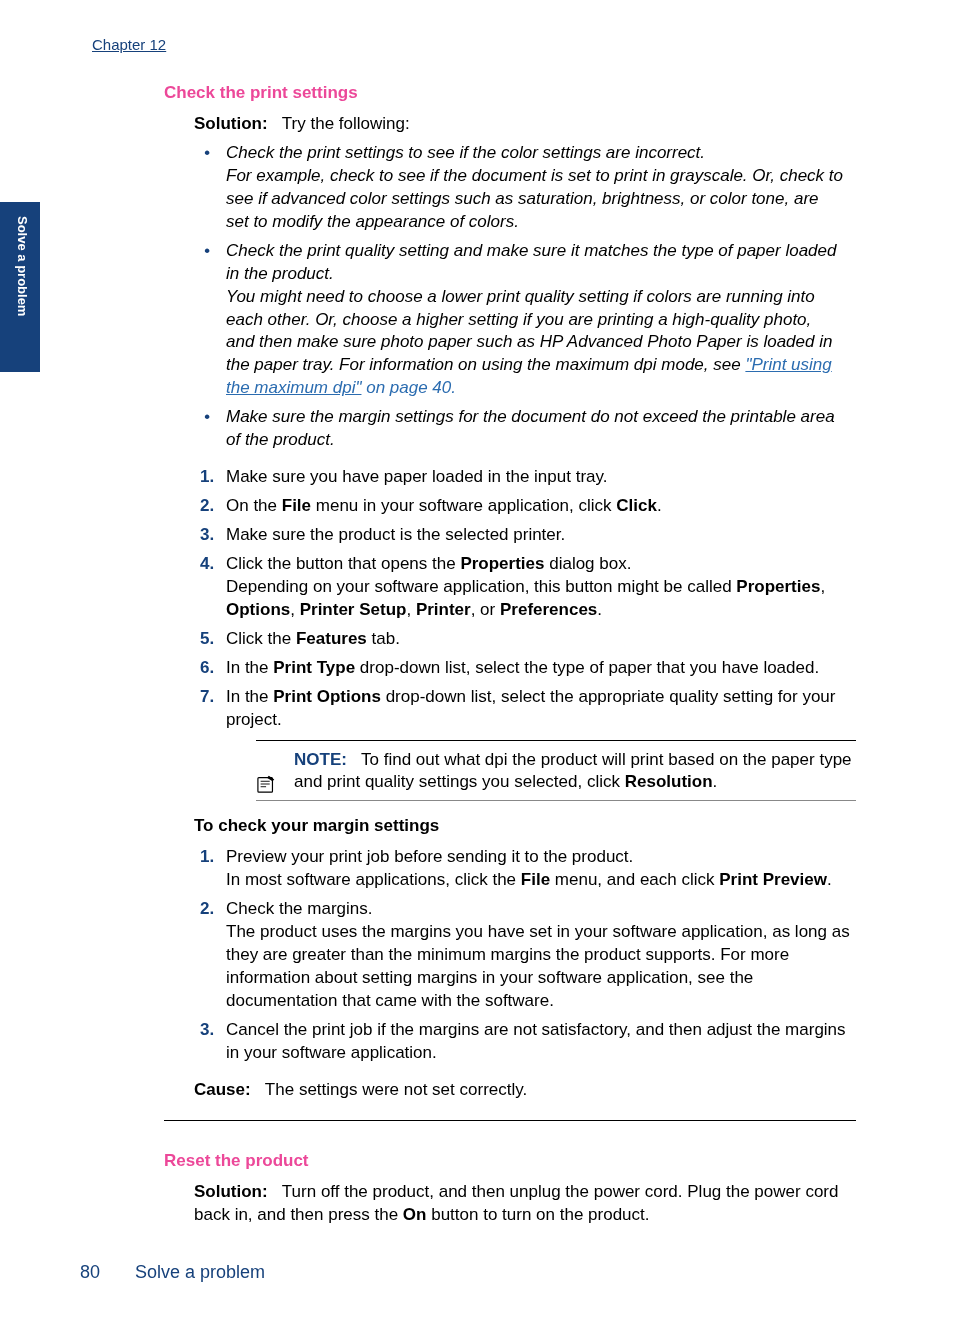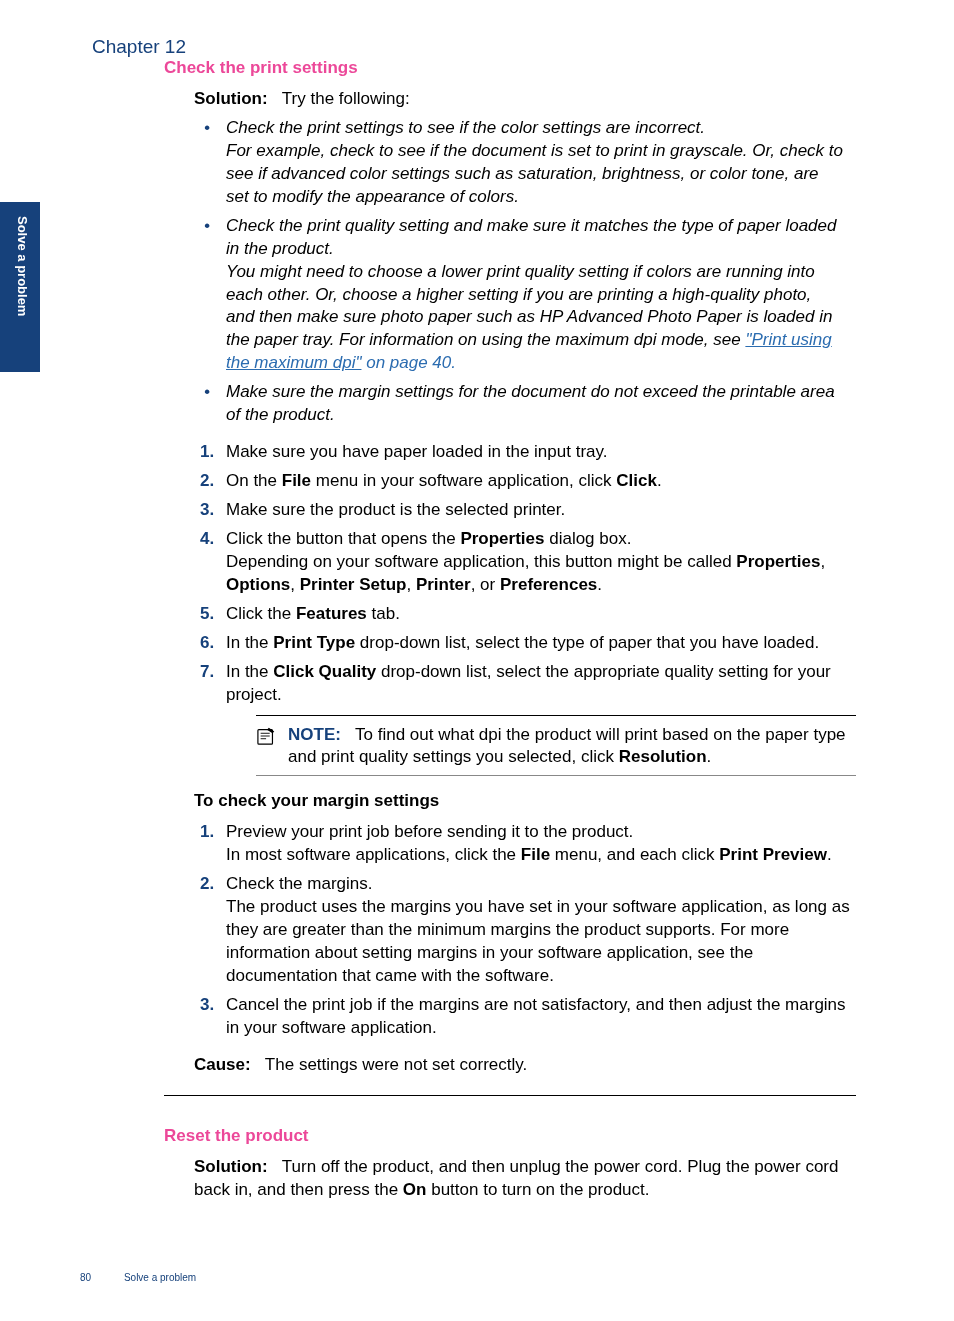--- a/index.html
+++ b/index.html
@@ -11,23 +11,25 @@
     font-family: Arial, Helvetica, sans-serif;
     color: #000;
   }
   .page {
     position: relative;
     width: 954px;
     min-height: 1321px;
     padding: 36px 98px 50px 98px;
   }
   .chapter {
-    font-size: 19px;
+    font-size: 15px;
     color: #16417b;
     margin-left: -6px;
+    margin-bottom: 30px;
+    text-decoration: underline;
   }
   .side-tab {
     position: absolute;
     left: 0;
     top: 202px;
     width: 40px;
     height: 170px;
     background: #16417b;
     color: #fff;
     font-size: 13px;
@@ -110,40 +112,40 @@
   .hr-soft {
     border: none;
     border-top: 1px solid #888;
     margin: 6px 0;
   }
   .note-box {
     margin: 6px 0 6px 30px;
   }
   .note-line {
     display: flex;
-    gap: 10px;
-    align-items: flex-start;
+    gap: 16px;
+    align-items: flex-end;
     font-size: 17px;
     line-height: 1.35;
   }
   .note-icon {
     flex: none;
     width: 22px;
     height: 20px;
     margin-top: 2px;
   }
   .note-label {
     color: #16417b;
     font-weight: bold;
   }
   .footer {
     position: absolute;
     left: 80px;
     bottom: 38px;
-    font-size: 10px;
+    font-size: 18px;
     color: #16417b;
   }
   .footer .pg { margin-right: 30px; }
   .section-divider {
     border: none;
     border-top: 1px solid #000;
     margin: 16px 0 30px 0;
   }
 </style>
 </head>
@@ -187,21 +189,21 @@
           <span>Click the button that opens the </span><span class="bold">Properties</span><span> dialog box.</span><br>
           <span>Depending on your software application, this button might be called </span><span class="bold">Properties</span><span>, </span><span class="bold">Options</span><span>, </span><span class="bold">Printer Setup</span><span>, </span><span class="bold">Printer</span><span>, or </span><span class="bold">Preferences</span><span>.</span>
         </li>
         <li>
           <span>Click the </span><span class="bold">Features</span><span> tab.</span>
         </li>
         <li>
           <span>In the </span><span class="bold">Print Type</span><span> drop-down list, select the type of paper that you have loaded.</span>
         </li>
         <li>
-          <span>In the </span><span class="bold">Click Quality</span><span> drop-down list, select the appropriate quality setting for your project.</span>
+          <span>In the </span><span class="bold">Print Options</span><span> drop-down list, select the appropriate quality setting for your project.</span>
 
           <div class="note-box">
             <hr class="hr-thin">
             <div class="note-line">
               <svg class="note-icon" viewBox="0 0 24 22">
                 <rect x="2" y="4" width="16" height="16" rx="1" fill="none" stroke="#000" stroke-width="1.3"></rect>
                 <line x1="5" y1="8" x2="15" y2="8" stroke="#000" stroke-width="1"></line>
                 <line x1="5" y1="11" x2="15" y2="11" stroke="#000" stroke-width="1"></line>
                 <line x1="5" y1="14" x2="11" y2="14" stroke="#000" stroke-width="1"></line>
                 <path d="M14 2 L20 6 L18 8 L12 4 Z" fill="#000"></path>

